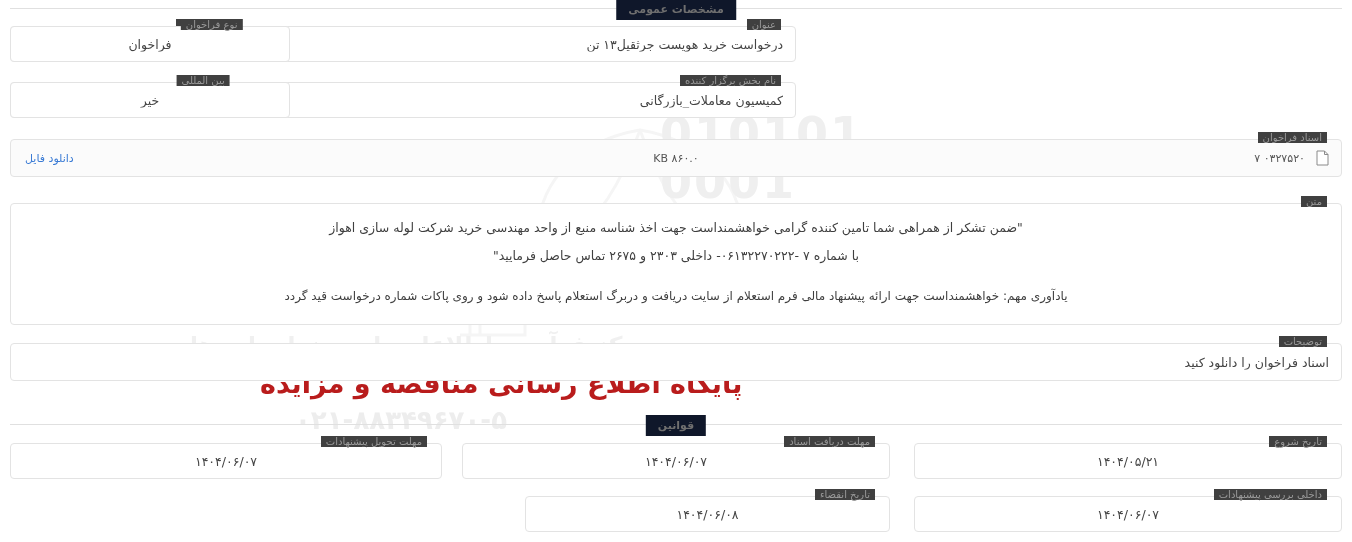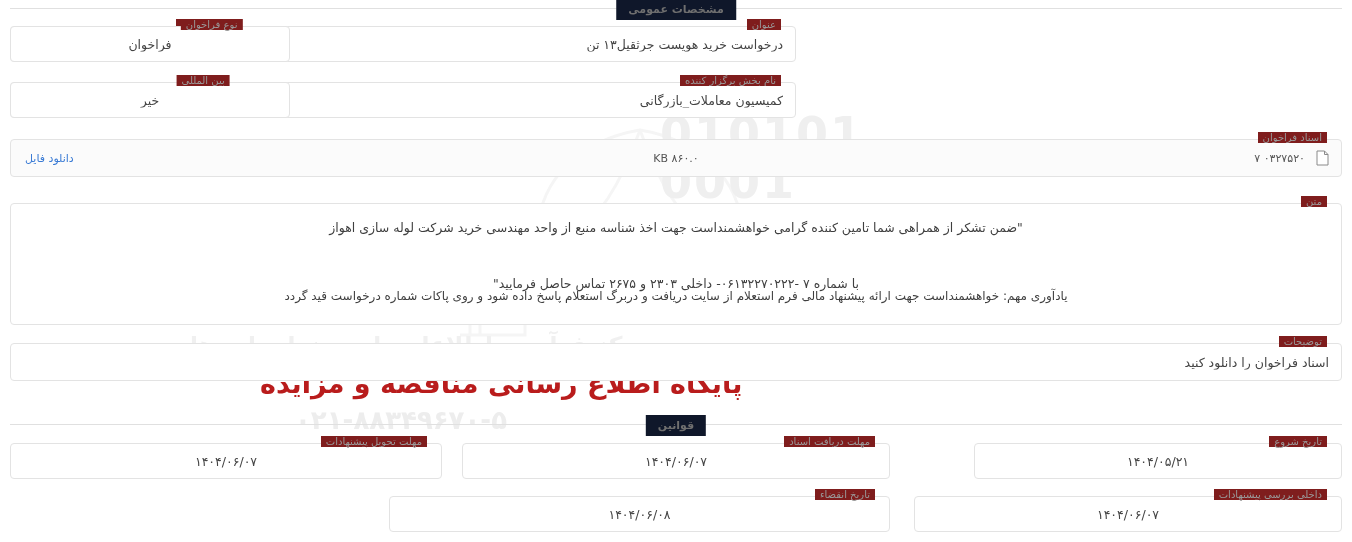--- a/index.html
+++ b/index.html
@@ -103,21 +103,21 @@
     position: absolute;
     border: 1px solid #e3e3e3;
     border-radius: 4px;
     background: #fff;
     z-index: 2;
   }
   .field-label {
     position: absolute;
     top: -8px;
     right: 14px;
-    background: #7f1d1d;
+    background: #404040;
     padding: 0 5px;
     font-size: 10px;
     color: #9a9a9a;
     white-space: nowrap;
   }
   .field-value {
     position: absolute;
     right: 12px;
     left: 12px;
     top: 50%;
@@ -236,49 +236,49 @@
       <path d="M8.5,1 L8.5,4.5 L12,4.5" fill="none" stroke="#8a8a8a" stroke-width="1"></path>
     </svg>
     <span class="attach-name">۰۳۲۷۵۲۰ ۷</span>
     <span class="attach-size">۸۶۰.۰ KB</span>
     <span class="attach-dl">دانلود فایل</span>
   </div>
 
   <div class="field" style="left:10px; right:10px; top:203px; height:122px;">
     <span class="field-label">متن</span>
     <div class="textbox-line" style="top:16px;">"ضمن تشکر از همراهی شما تامین کننده گرامی خواهشمنداست جهت اخذ شناسه منبع از واحد مهندسی خرید شرکت لوله سازی اهواز</div>
-    <div class="textbox-line" style="top:44px;margin-top:28px;">با شماره ۷ -۰۶۱۳۲۲۷۰۲۲۲- داخلی ۲۳۰۳ و ۲۶۷۵ تماس حاصل فرمایید"</div>
+    <div class="textbox-line" style="top:44px;">با شماره ۷ -۰۶۱۳۲۲۷۰۲۲۲- داخلی ۲۳۰۳ و ۲۶۷۵ تماس حاصل فرمایید"</div>
     <div class="textbox-line note" style="top:85px;">یادآوری مهم: خواهشمنداست جهت ارائه پیشنهاد مالی فرم استعلام از سایت دریافت و دربرگ استعلام پاسخ داده شود و روی پاکات شماره درخواست قید گردد</div>
   </div>
 
   <div class="field" style="left:10px; right:10px; top:343px; height:38px;">
     <span class="field-label">توضیحات</span>
     <span class="field-value">اسناد فراخوان را دانلود کنید</span>
   </div>
 
   <div class="section" style="left:10px; top:424px; width:1332px;">
     <div class="sec-title-wrap"></div>
     <div class="sec-title" style="left:50%; transform:translateX(-50%);">قوانین</div>
   </div>
 
-  <div class="field" style="right:10px; top:443px; width:368px; height:36px;">
+  <div class="field" style="right:10px; top:443px; width:428px; height:36px;">
     <span class="field-label">تاریخ شروع</span>
     <span class="field-value center">۱۴۰۴/۰۵/۲۱</span>
   </div>
   <div class="field" style="right:462px; top:443px; width:428px; height:36px;">
     <span class="field-label">مهلت دریافت اسناد</span>
     <span class="field-value center">۱۴۰۴/۰۶/۰۷</span>
   </div>
   <div class="field" style="left:10px; top:443px; width:432px; height:36px;padding-left:43px;">
     <span class="field-label">مهلت تحویل پیشنهادات</span>
     <span class="field-value center">۱۴۰۴/۰۶/۰۷</span>
   </div>
 
   <div class="field" style="right:10px; top:496px; width:428px; height:36px;">
     <span class="field-label">داخلی بررسی پیشنهادات</span>
     <span class="field-value center">۱۴۰۴/۰۶/۰۷</span>
   </div>
-  <div class="field" style="right:462px; top:496px; width:501px; height:36px;">
+  <div class="field" style="right:462px; top:496px; width:365px; height:36px;">
     <span class="field-label">تاریخ انقضاء</span>
     <span class="field-value center">۱۴۰۴/۰۶/۰۸</span>
   </div>
 
 </div>
 
 </body></html>

